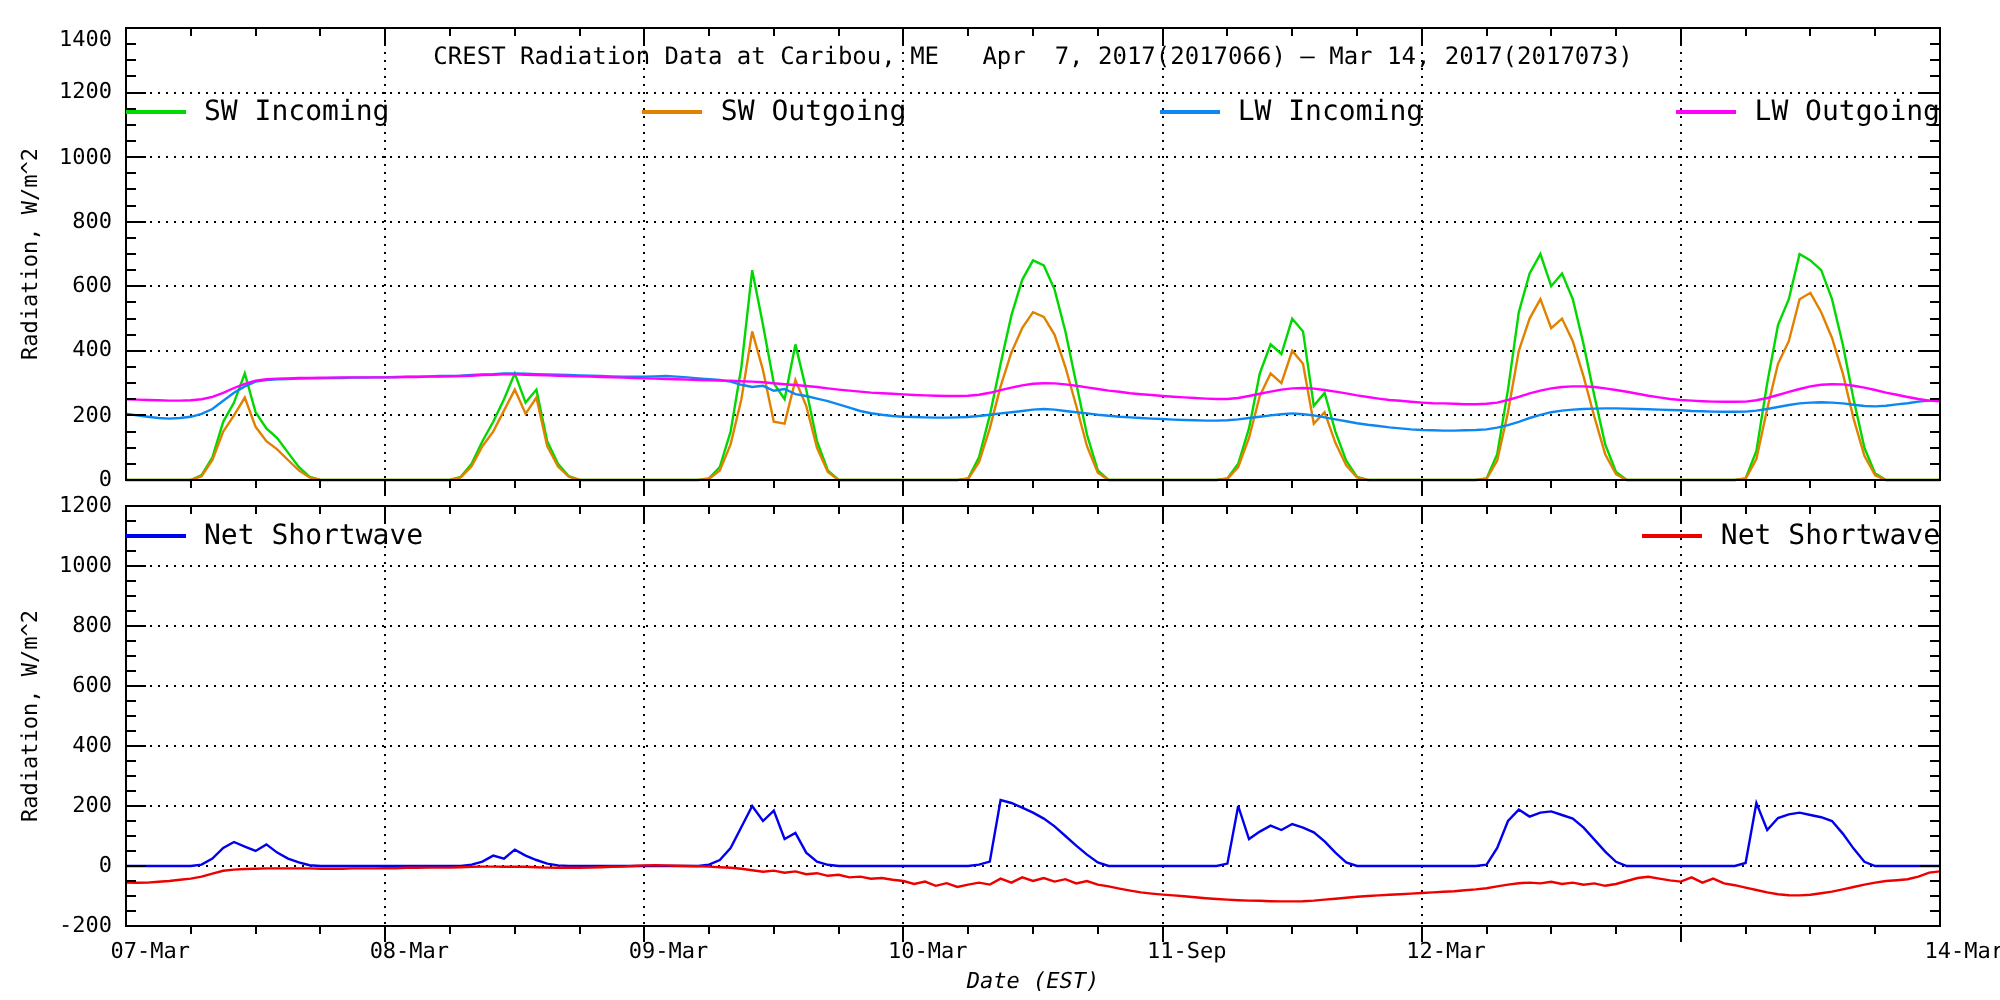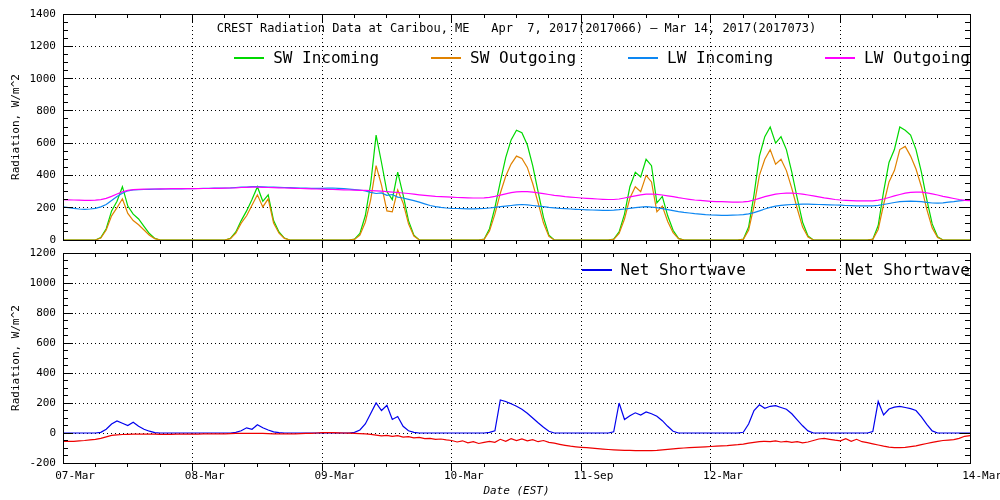--- a/index.html
+++ b/index.html
@@ -1,21 +1,21 @@
 <!DOCTYPE html>
 <html><head>
 <meta charset="utf-8">
 <style>
   html,body{margin:0;padding:0;background:#ffffff;}
   #fig{position:relative;width:1000px;height:500px;background:#ffffff;
        font-family:"DejaVu Sans Mono","Liberation Mono",monospace;color:#000;overflow:hidden;}
   #plot-svg{position:absolute;left:0;top:0;}
   .abs{position:absolute;}
   #chart-title{left:63px;top:21px;width:907px;text-align:center;font-size:12px;white-space:pre;}
-  .legend{left:63px;width:907px;display:flex;justify-content:flex-end;align-items:center;font-size:16px;}
+  .legend{left:63px;width:907px;display:flex;justify-content:space-between;align-items:center;font-size:14px;}
   #legend-top{top:48px;gap:52px;}
   #legend-bottom{top:260px;gap:60px;}
   .legend-item{display:flex;align-items:center;gap:9px;white-space:pre;}
   .swatch{display:inline-block;width:30px;height:2px;}
   .ylab{font-size:11px;transform:translate(-50%,-50%) rotate(-90deg);white-space:pre;}
   .xlab{font-size:11px;font-style:italic;}
   .tick-label{position:absolute;font-size:11px;line-height:12px;}
   .ytick{width:50px;text-align:right;}
   .xtick{width:64px;text-align:right;}
 </style>
@@ -311,21 +311,21 @@
   <div class="xlab abs" style="left:63px;top:484px;width:907px;text-align:center;">Date (EST)</div>
 
   <div id="tick-layer">
       <div class="tick-label ytick" style="left: 6px; top: 234px;">0</div>
       <div class="tick-label ytick" style="left: 6px; top: 201.714px;">200</div>
       <div class="tick-label ytick" style="left: 6px; top: 169.429px;">400</div>
       <div class="tick-label ytick" style="left: 6px; top: 137.143px;">600</div>
       <div class="tick-label ytick" style="left: 6px; top: 104.857px;">800</div>
       <div class="tick-label ytick" style="left: 6px; top: 72.5714px;">1000</div>
       <div class="tick-label ytick" style="left: 6px; top: 40.2857px;">1200</div>
-      <div class="tick-label ytick" style="left: 6px; top: 8px;">1400</div>
+      <div class="tick-label ytick" style="left: 6px; top: 14px;">1400</div>
       <div class="tick-label ytick" style="left: 6px; top: 457px;">-200</div>
       <div class="tick-label ytick" style="left: 6px; top: 427px;">0</div>
       <div class="tick-label ytick" style="left: 6px; top: 397px;">200</div>
       <div class="tick-label ytick" style="left: 6px; top: 367px;">400</div>
       <div class="tick-label ytick" style="left: 6px; top: 337px;">600</div>
       <div class="tick-label ytick" style="left: 6px; top: 307px;">800</div>
       <div class="tick-label ytick" style="left: 6px; top: 277px;">1000</div>
       <div class="tick-label ytick" style="left: 6px; top: 247px;">1200</div>
       <div class="tick-label xtick" style="left: 31px; top: 470px;">07-Mar</div>
       <div class="tick-label xtick" style="left: 160.571px; top: 470px;">08-Mar</div>

